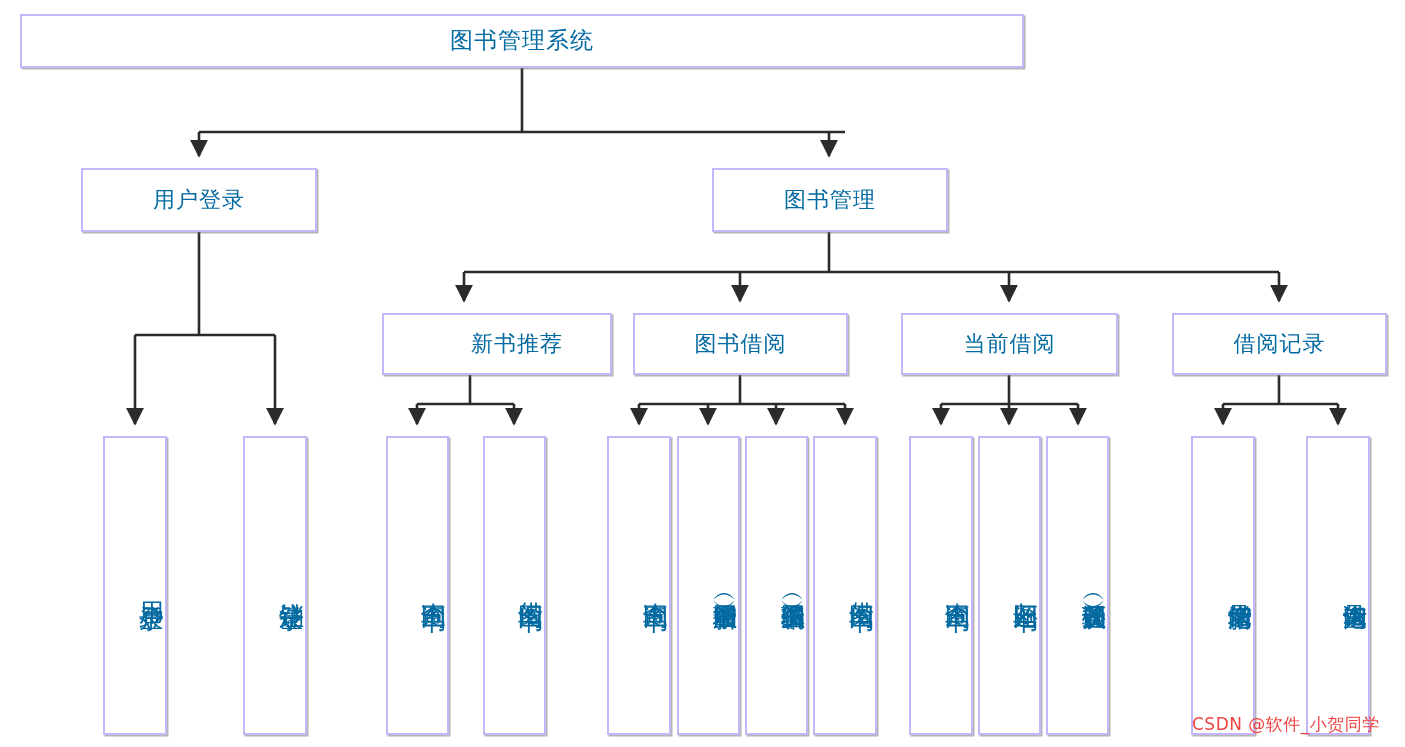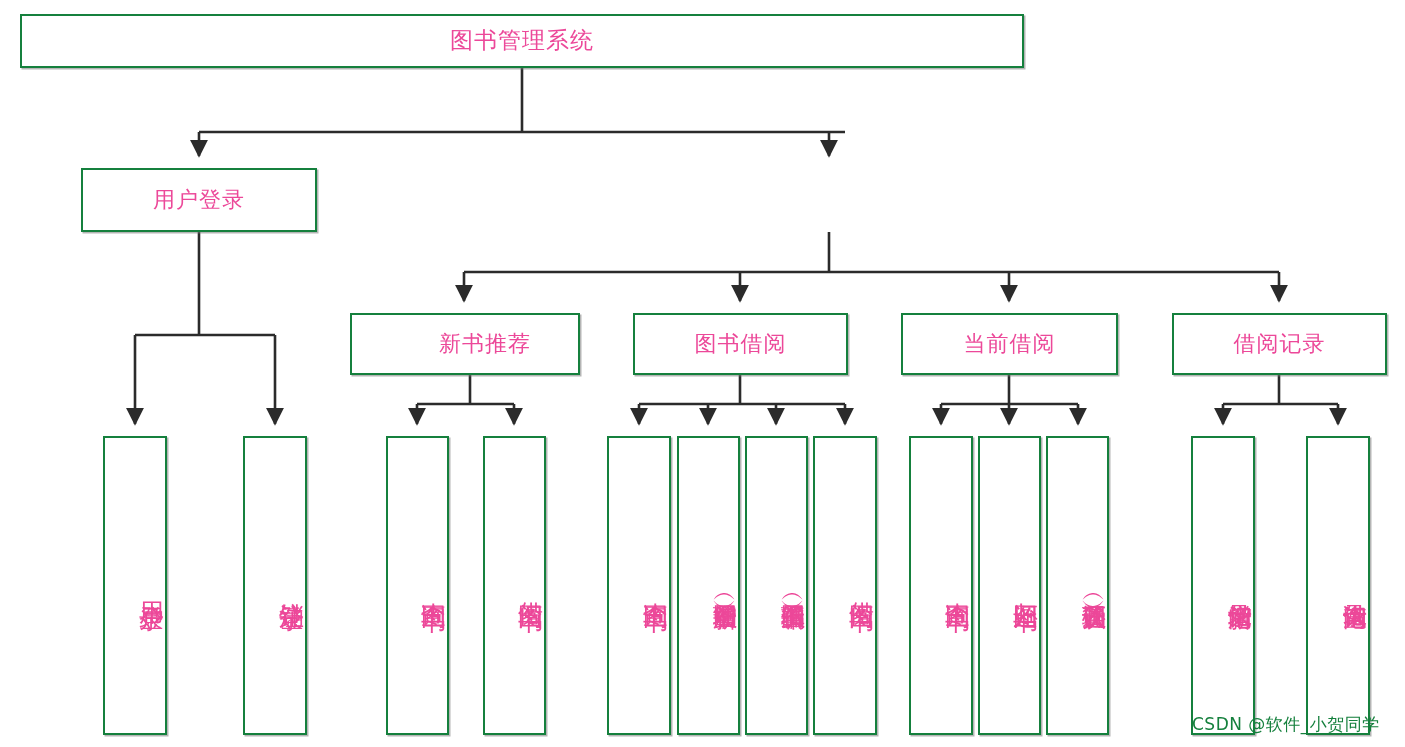--- a/index.html
+++ b/index.html
@@ -23,25 +23,25 @@
     left: 0;
     top: 0;
     width: 1405px;
     height: 747px;
     pointer-events: none;
   }
   .node {
     position: absolute;
     box-sizing: border-box;
     background: #ffffff;
-    border: 2px solid #15803d;
+    border: 2px solid #c4b5fd;
     display: flex;
     align-items: center;
     justify-content: center;
-    color: #ec4899;
+    color: #0369a1;
     box-shadow: 1.5px 1.5px 0 0 rgba(120,120,120,0.55);
   }
   .node-h {
     font-size: 22px;
     letter-spacing: 1px;
     white-space: nowrap;
     line-height: 1.2;
   }
   .node-root {
     font-size: 23px;
@@ -61,21 +61,21 @@
   }
   .node-v.vlong {
     font-size: 24px;
     letter-spacing: 0px;
   }
   .watermark {
     position: absolute;
     left: 1192px;
     top: 713px;
     font-size: 17px;
-    color: #15803d;
+    color: #ef4444;
     white-space: nowrap;
     letter-spacing: 0.5px;
   }
 </style>
 </head>
 <body>
 
 <div id="diagram-root">
 
   <svg id="edge-layer" viewBox="0 0 1405 747" width="1405" height="747" xmlns="http://www.w3.org/2000/svg">
@@ -129,22 +129,25 @@
     </g>
   </svg>
 
   <div class="node node-h node-root" style="left:20px; top:14px; width:1004px; height:54px;">
     <span>图书管理系统</span>
   </div>
 
   <div class="node node-h" style="left:81px; top:168px; width:236px; height:64px;">
     <span>用户登录</span>
   </div>
-
-  <div class="node node-h" style="left:350px; top:313px; width:230px; height:62px;padding-left:40px;">
+  <div class="node node-h" style="left:712px; top:168px; width:236px; height:64px;">
+    <span>图书管理</span>
+  </div>
+
+  <div class="node node-h" style="left:382px; top:313px; width:230px; height:62px;padding-left:40px;">
     <span>新书推荐</span>
   </div>
   <div class="node node-h" style="left:901px; top:313px; width:217px; height:62px;">
     <span>当前借阅</span>
   </div>
   <div class="node node-h" style="left:633px; top:313px; width:215px; height:62px;">
     <span>图书借阅</span>
   </div>
   <div class="node node-h" style="left:1172px; top:313px; width:215px; height:62px;text-align:right;">
     <span>借阅记录</span>

